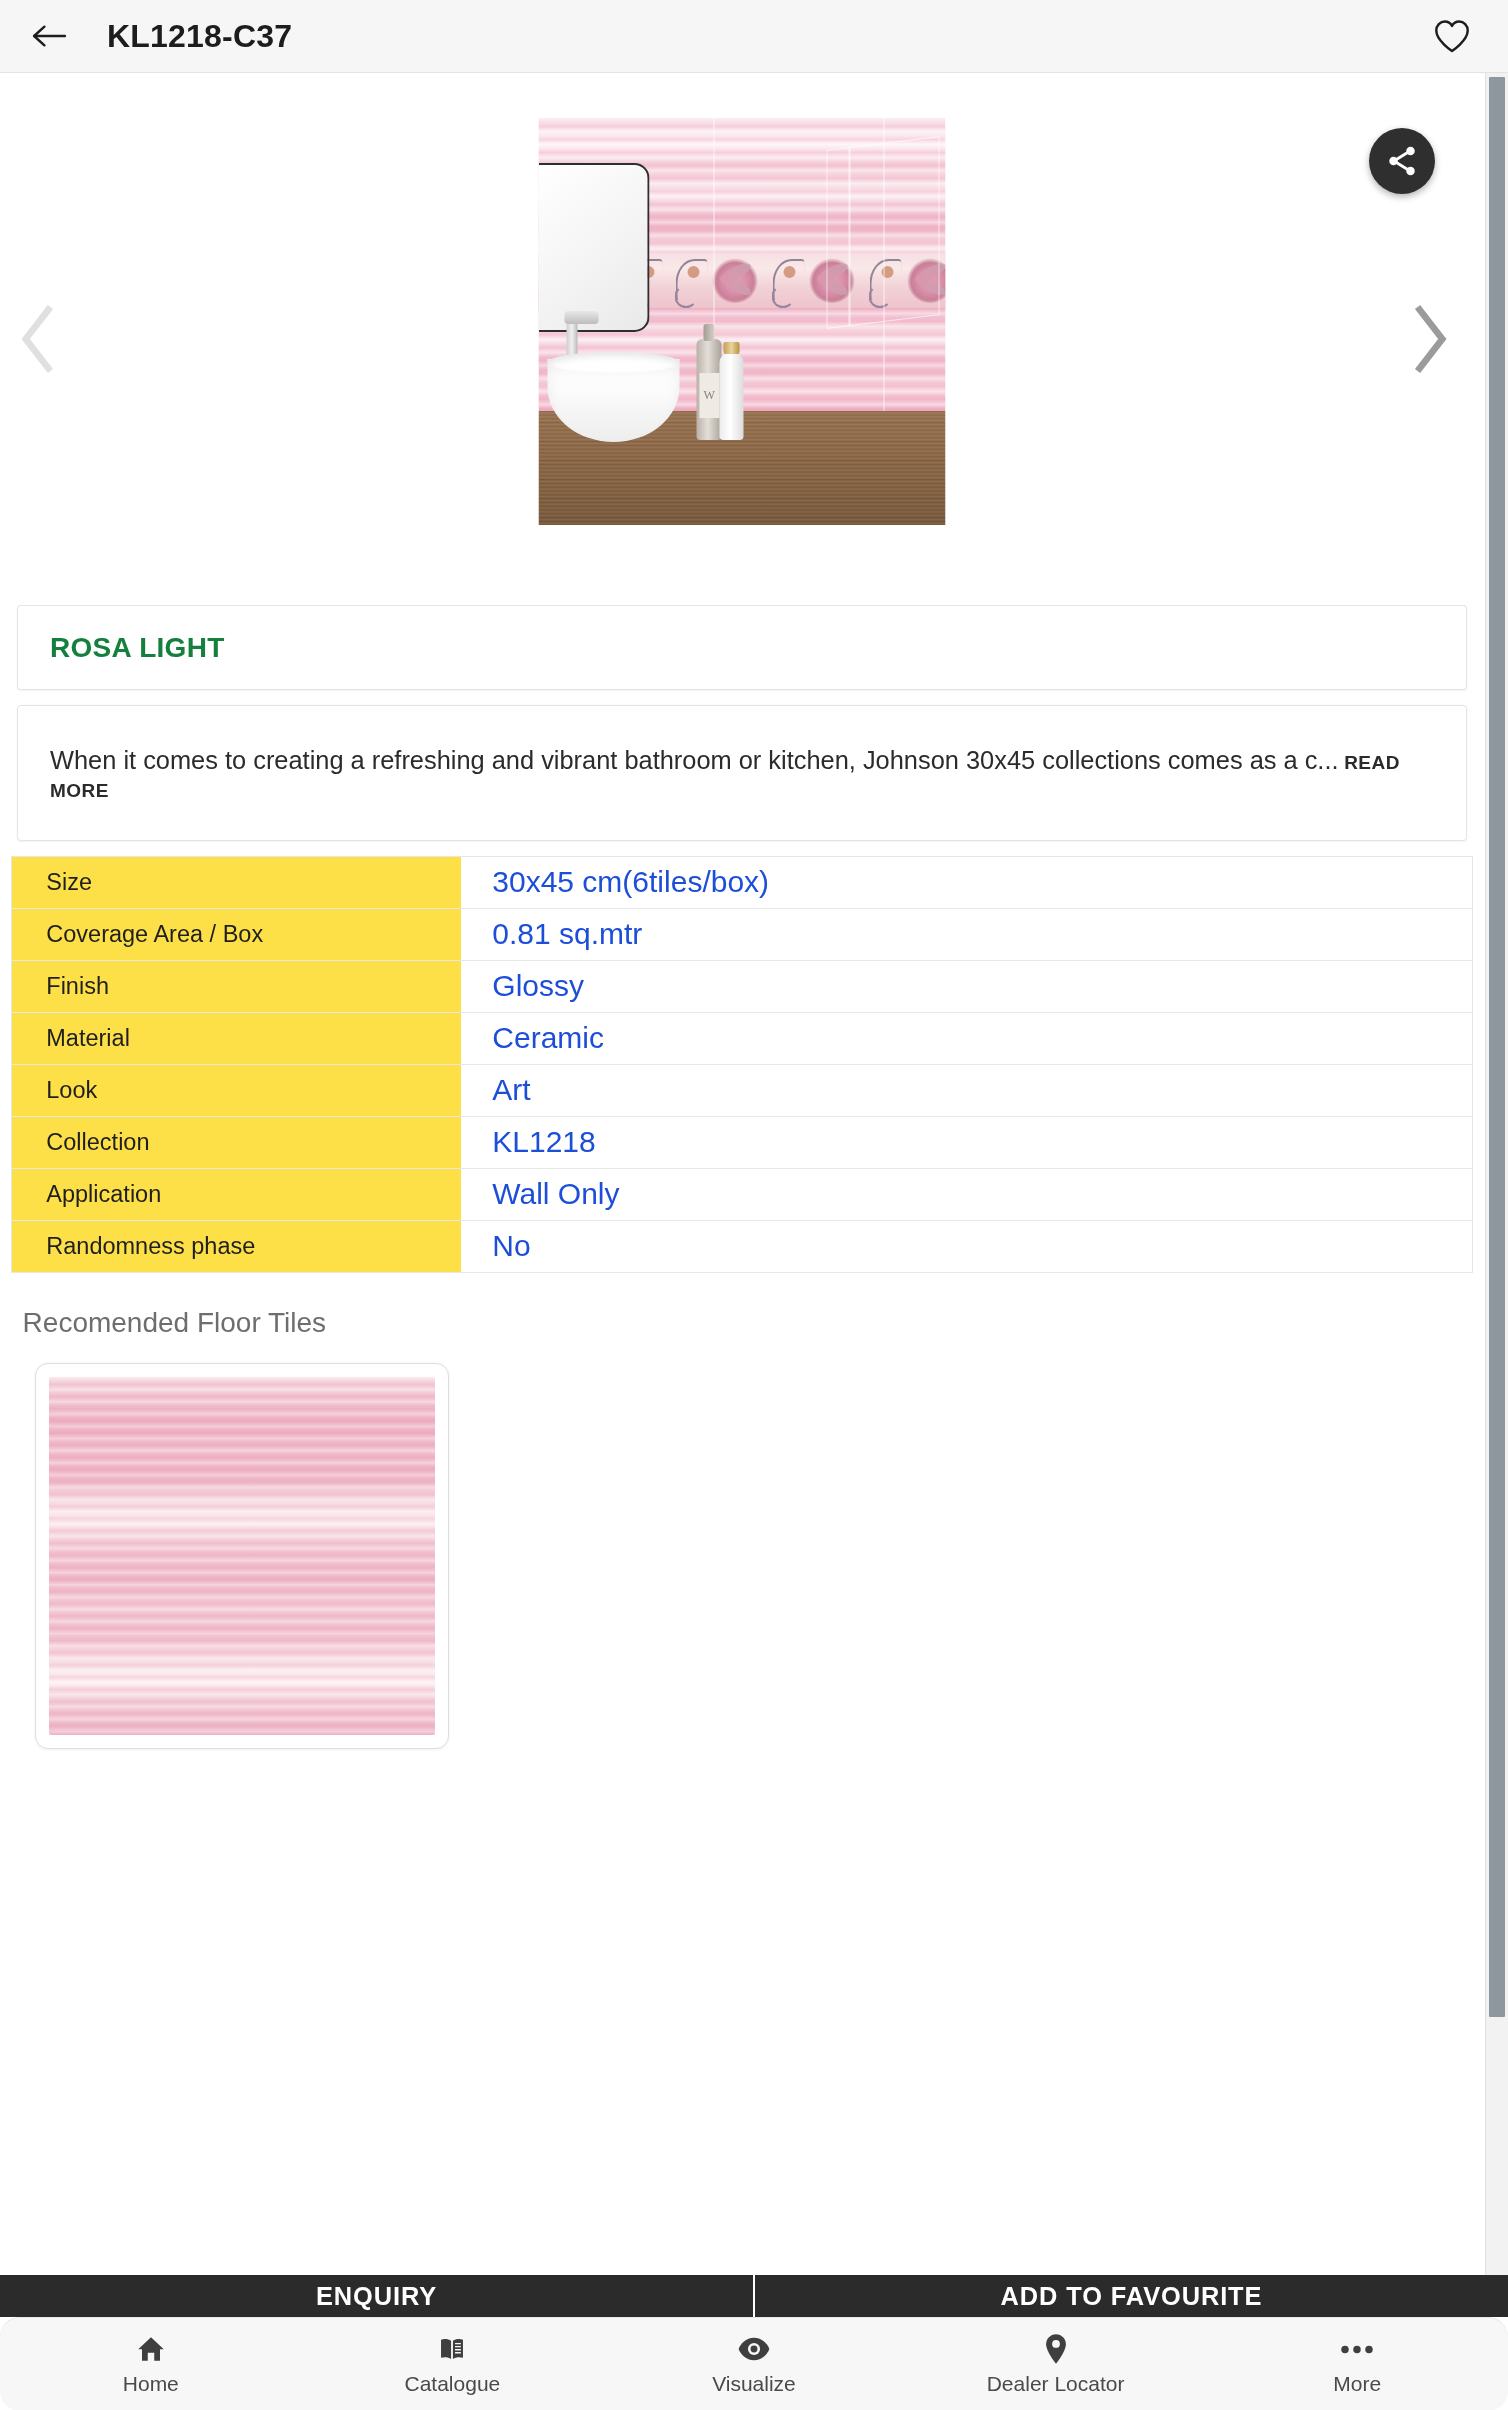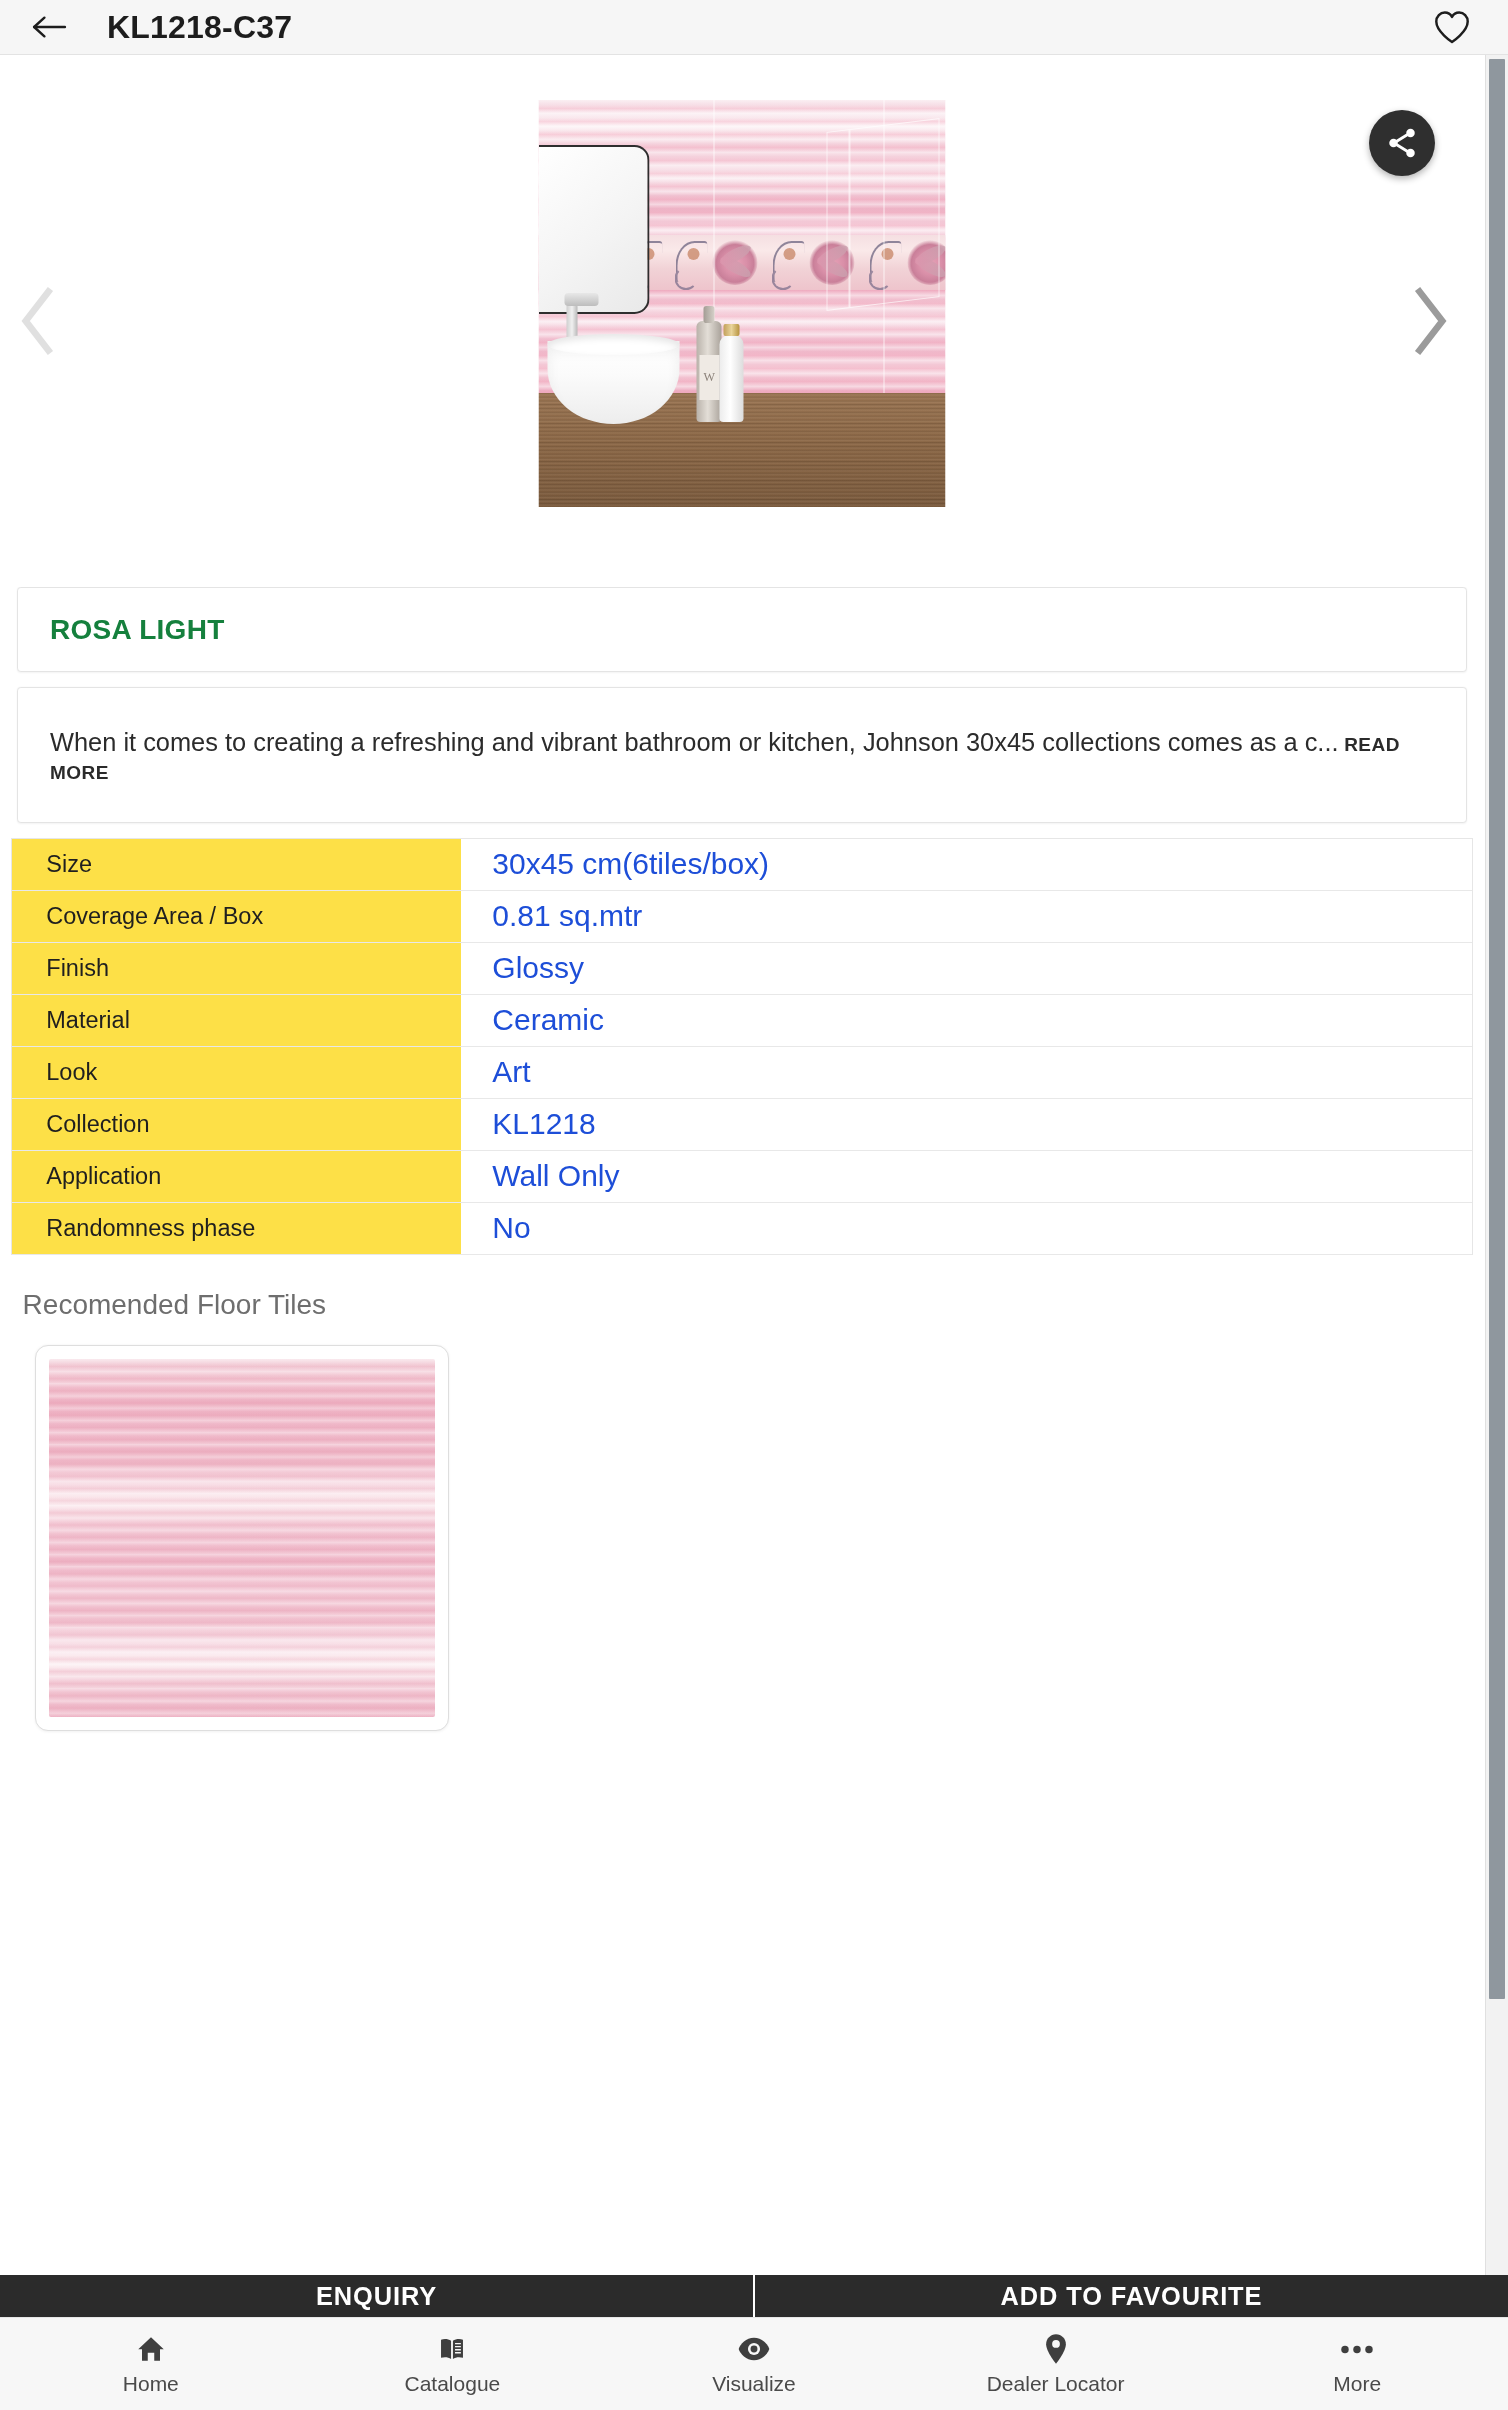--- a/index.html
+++ b/index.html
@@ -17,21 +17,21 @@
     width: 1508px;
     height: 2411px;
     background: #ffffff;
     display: flex;
     flex-direction: column;
   }
 
   
   .header {
     flex: 0 0 auto;
-    height: 55px;
+    height: 73px;
     background: #f6f6f6;
     border-bottom: 0.9px solid #e3e3e3;
     display: flex;
     align-items: center;
     padding: 0 32px 0 28px;
   }
   .back-icon {
     width: 43px; height: 43px;
     display: flex; align-items: center; justify-content: center;
     cursor: pointer;
@@ -465,20 +465,21 @@
   }
 
   
   .bottom-nav {
     flex: 0 0 auto;
     height: 94px;
     background: #f7f7f7;
     border-top: 0.9px solid #e5e5e5;
     display: flex;
     align-items: center;
+    border-radius: 20px;
   }
   .nav-item {
     flex: 1 1 20%;
     display: flex;
     flex-direction: column;
     align-items: center;
     justify-content: center;
     gap: 6.6px;
     cursor: pointer;
   }

